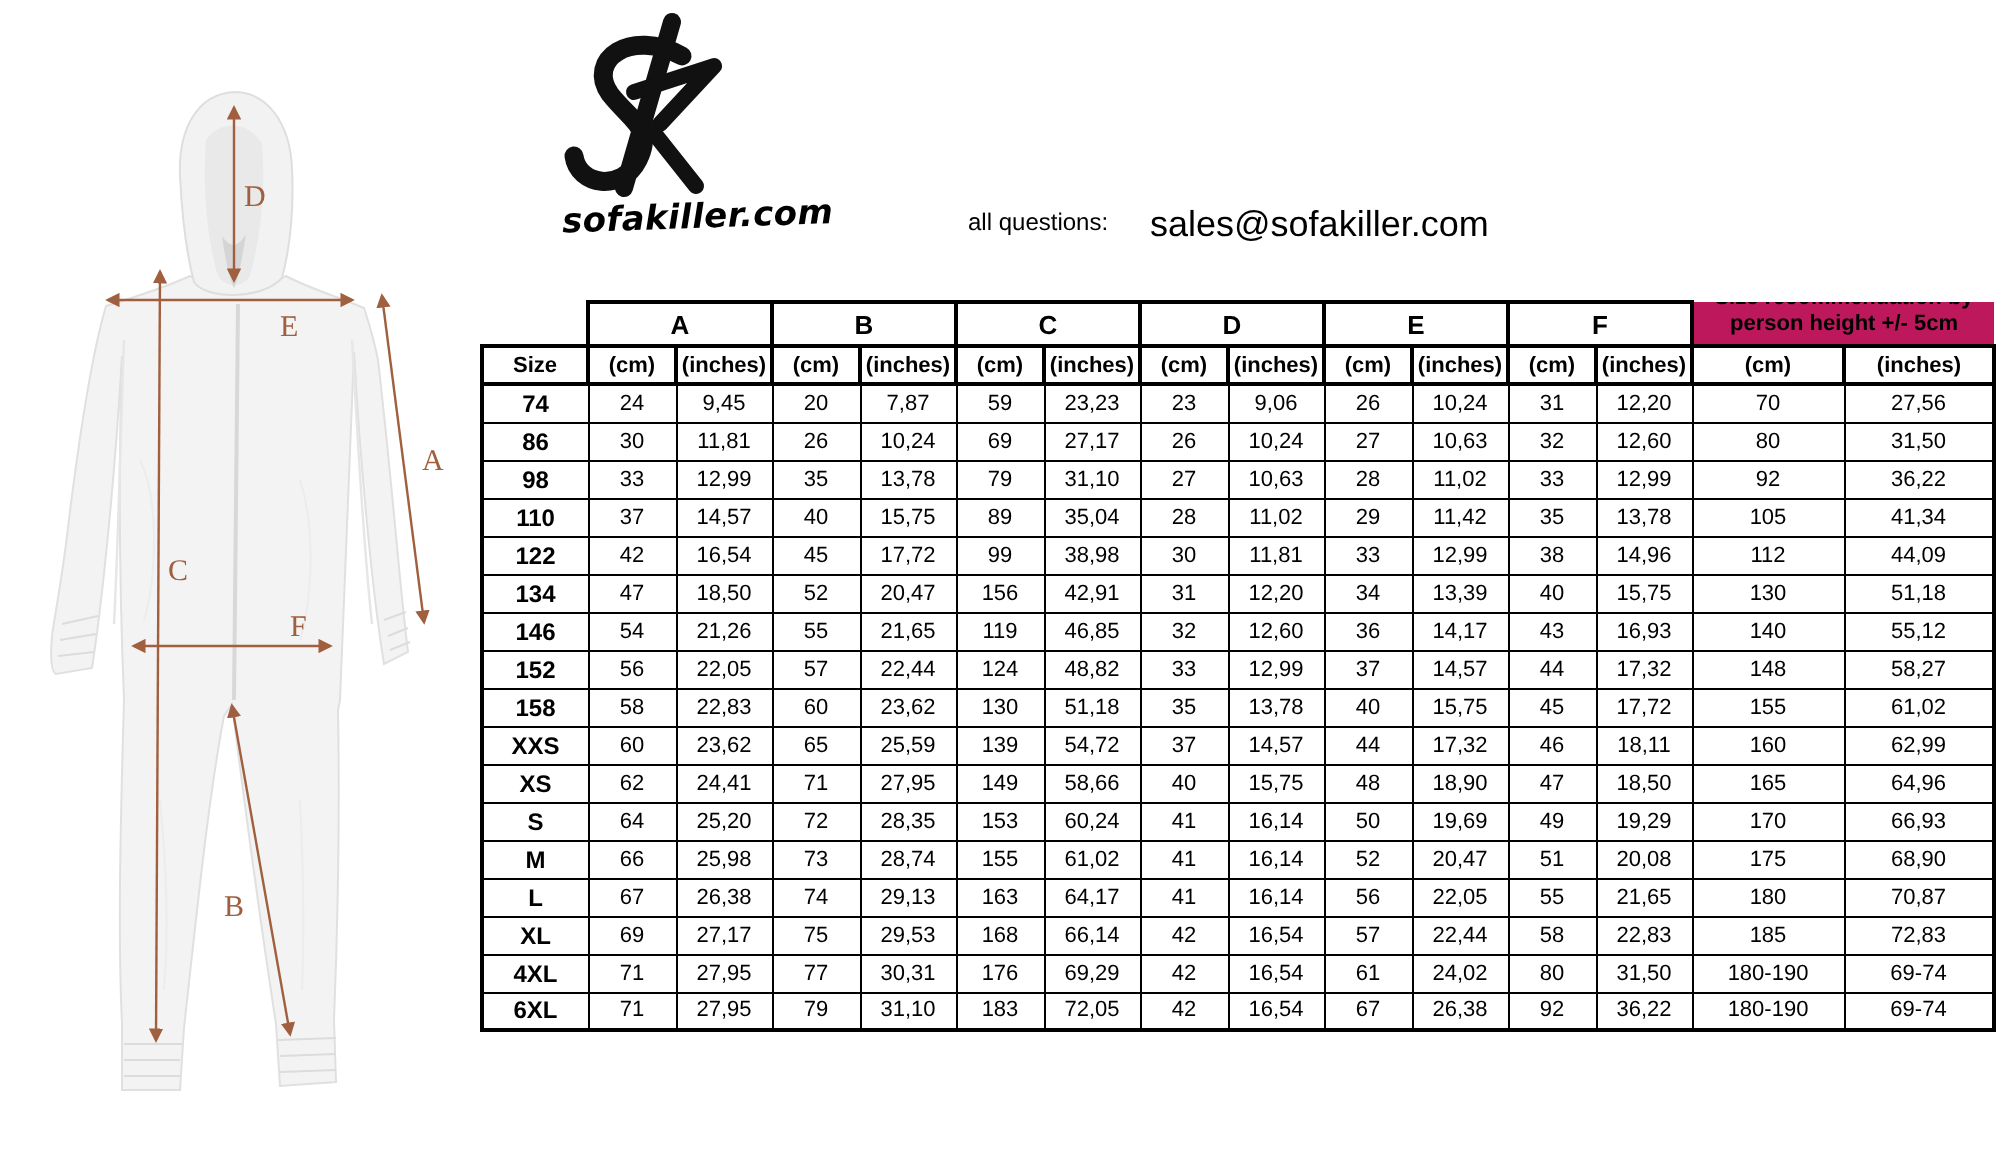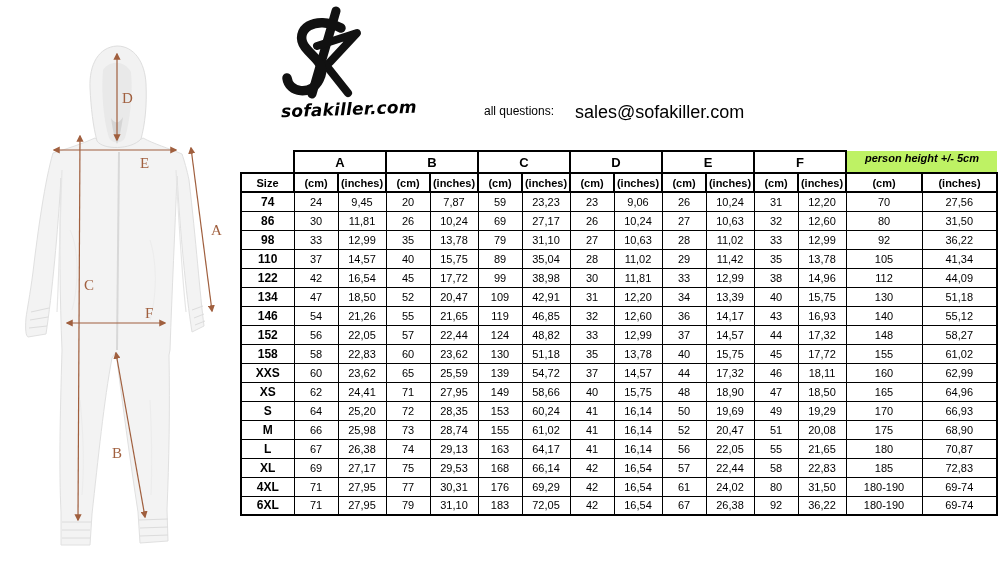--- a/index.html
+++ b/index.html
@@ -32,23 +32,23 @@
   th.blank { border:none; border-bottom:2px solid #000; }
   th.group { font-size:13px; font-weight:700; }
   th.unit { font-size:11px; font-weight:700; }
   td.size { font-size:12px; font-weight:700; }
   td.val { font-size:11px; }
   tbody td:first-child { border-left:2px solid #000; }
   tbody td:last-child { border-right:2px solid #000; }
   tbody tr:last-child td { border-bottom:2px solid #000; }
   th.hrec-holder { position:relative; border:none; }
   .hrec-box { position:absolute; left:-2px; right:-2px; top:-13px; bottom:-1px;
-              background:#bef264; border:1px solid #000; display:flex; flex-direction:column;
-              align-items:center;
-              font-style:italic; font-weight:600; font-size:11px; line-height:13px; }
+              background:#be185d; border:1px solid #000; display:flex; flex-direction:column;
+              justify-content:center; align-items:center;
+              font-weight:600; font-size:11px; line-height:13px; }
 </style>
 </head>
 <body>
 
 <div class="stage">
 
   <svg class="diagram-svg" viewBox="0 0 250 584">
     <defs>
       <marker id="ah" viewBox="0 0 10 10" refX="8" refY="5" markerWidth="6" markerHeight="6" orient="auto-start-reverse">
         <path d="M0,0 L10,5 L0,10 z" fill="#a05f3e"></path>
@@ -247,21 +247,21 @@
             <td class="val">14,96</td>
             <td class="val">112</td>
             <td class="val">44,09</td>
           </tr>
           <tr>
             <td class="size">134</td>
             <td class="val">47</td>
             <td class="val">18,50</td>
             <td class="val">52</td>
             <td class="val">20,47</td>
-            <td class="val">109</td>
+            <td class="val">156</td>
             <td class="val">42,91</td>
             <td class="val">31</td>
             <td class="val">12,20</td>
             <td class="val">34</td>
             <td class="val">13,39</td>
             <td class="val">40</td>
             <td class="val">15,75</td>
             <td class="val">130</td>
             <td class="val">51,18</td>
           </tr>

